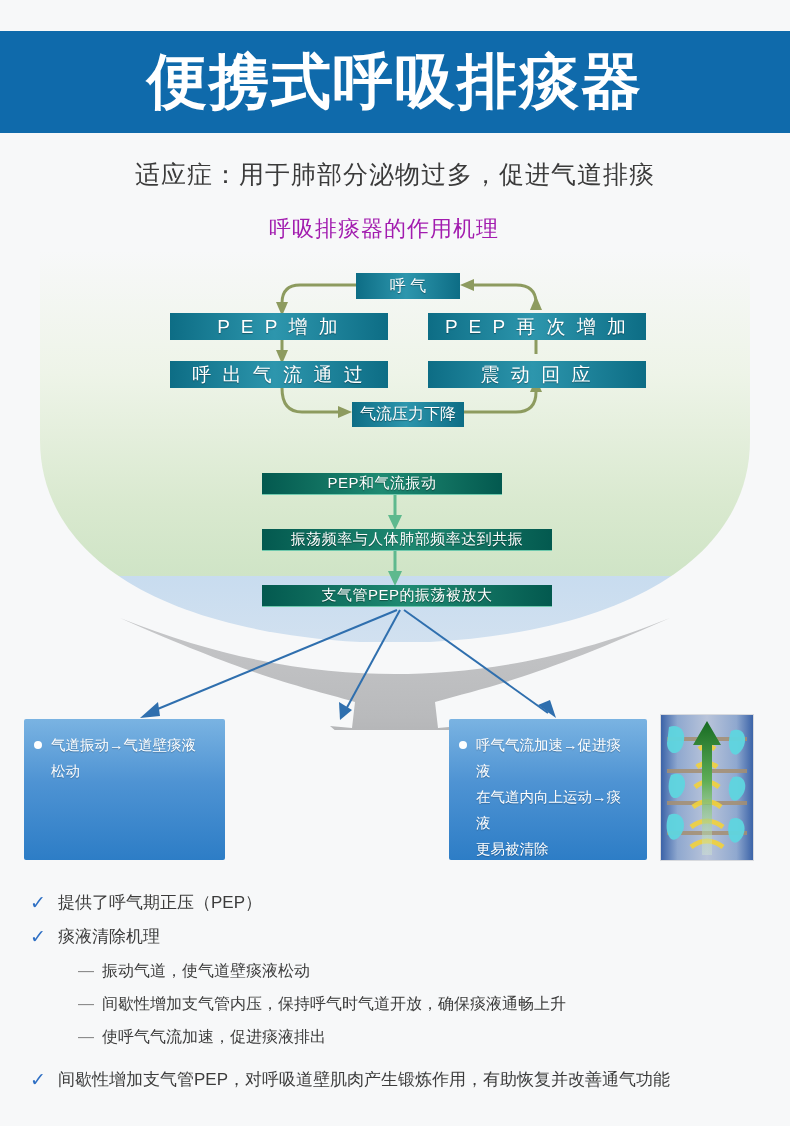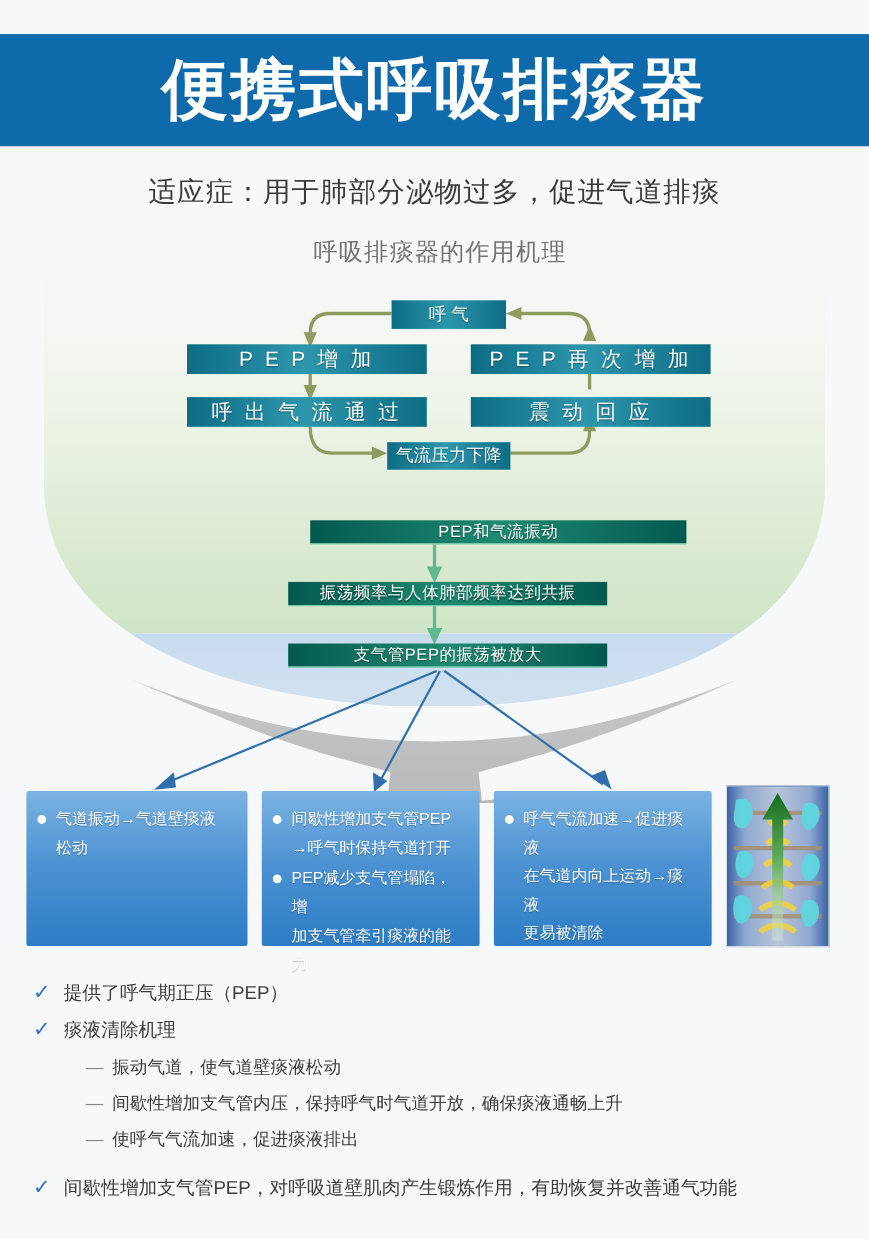--- a/index.html
+++ b/index.html
@@ -36,24 +36,24 @@
   .indication {
     position: absolute;
     left: 0; top: 158px; width: 790px;
     text-align: center;
     font-size: 25px;
     color: #3b3b3b;
     letter-spacing: 1px;
   }
   .mechanism {
     position: absolute;
-    left: 16px; top: 214px; width: 768px;
+    left: 0; top: 214px; width: 768px;
     text-align: center;
     font-size: 22px;
-    color: #737373;
+    color: #a21caf;
     letter-spacing: 1px;
   }
 
   
   .funnel-wrap {
     position: absolute;
     left: 0; top: 250px; width: 790px; height: 480px;
     overflow: hidden;
   }
   .funnel-svg { display: block; }
@@ -85,21 +85,21 @@
     background: linear-gradient(90deg,#03594f 0%,#1f8a72 50%,#03594f 100%);
     color: #ffffff;
     display: flex; align-items: center; justify-content: center;
     text-align: center;
     font-size: 15px;
     letter-spacing: 0.5px;
     text-shadow: 0 1px 1px rgba(0,0,0,.4);
     white-space: nowrap;
     border-bottom: 1px solid #6fc9ad;
   }
-  #box-pep-osc   { left: 262px; top: 473px; width: 342px; height: 22px; margin-left: 20px; }
+  #box-pep-osc   { left: 262px; top: 473px; width: 240px; height: 22px; }
   #box-resonance { left: 262px; top: 529px; width: 290px; height: 22px; }
   #box-amplified { left: 262px; top: 585px; width: 290px; height: 22px; }
 
   
   .card {
     position: absolute;
     top: 719px; height: 141px;
     background: linear-gradient(180deg,#7ab3e2 0%,#4e93d3 45%,#2d7dc6 100%);
     border-radius: 2px;
     padding: 13px 12px 0 10px;
@@ -268,34 +268,20 @@
   <div class="card" id="card-1">
     <ul>
       <li>
         <span class="dot"></span>
         <span class="cont">气道振动→气道壁痰液</span>
         <span class="cont">松动</span>
       </li>
     </ul>
   </div>
 
-  <div class="card" id="card-2">
-    <ul>
-      <li>
-        <span class="dot"></span>
-        <span class="cont">间歇性增加支气管PEP</span>
-        <span class="cont">→呼气时保持气道打开</span>
-      </li>
-      <li>
-        <span class="dot"></span>
-        <span class="cont">PEP减少支气管塌陷，增</span>
-        <span class="cont">加支气管牵引痰液的能力</span>
-      </li>
-    </ul>
-  </div>
 
   <div class="card" id="card-3">
     <ul>
       <li>
         <span class="dot"></span>
         <span class="cont">呼气气流加速→促进痰液</span>
         <span class="cont">在气道内向上运动→痰液</span>
         <span class="cont">更易被清除</span>
       </li>
     </ul>

